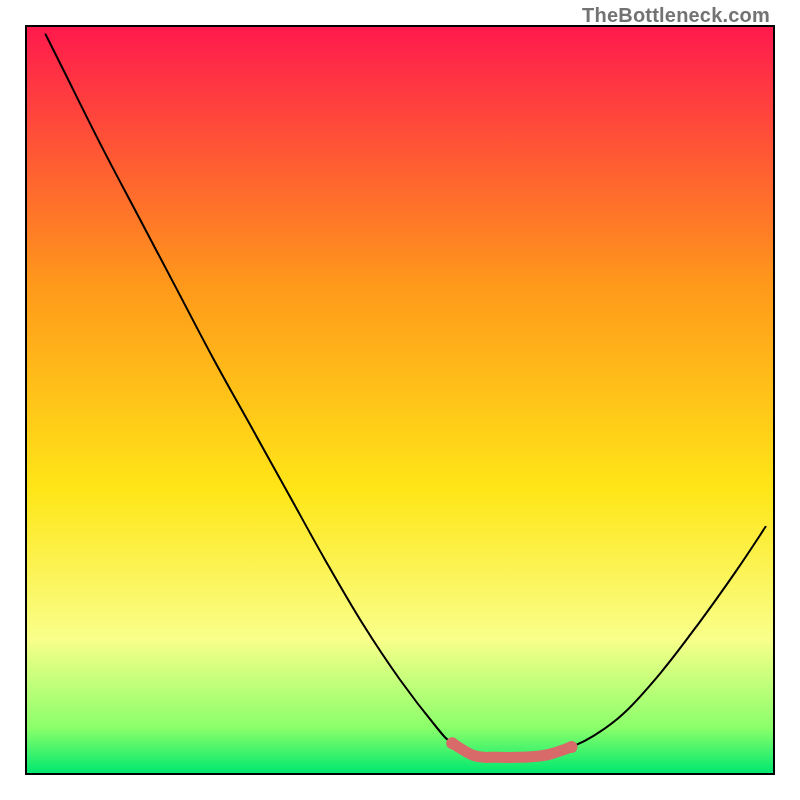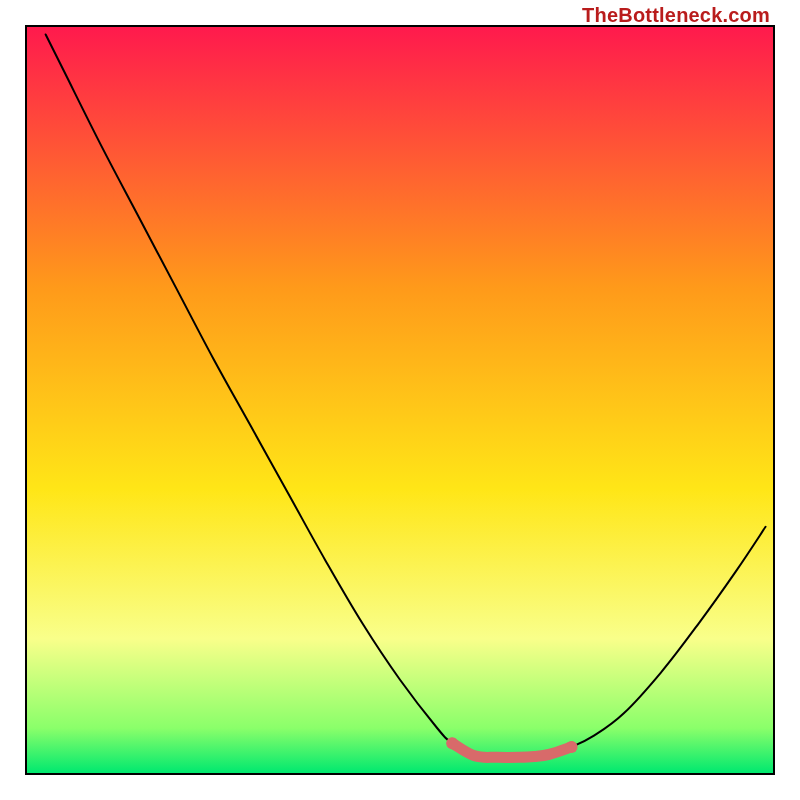--- a/index.html
+++ b/index.html
@@ -27,21 +27,21 @@
     top: 0;
     width: 100%;
     height: 100%;
   }
   .watermark {
     position: absolute;
     top: 4px;
     right: 30px;
     font-size: 20px;
     font-weight: 600;
-    color: #b91c1c;
+    color: #737373;
     letter-spacing: 0.2px;
   }
   svg.plot {
     position: absolute;
     left: 0;
     top: 0;
     width: 100%;
     height: 100%;
   }
   .curve {

